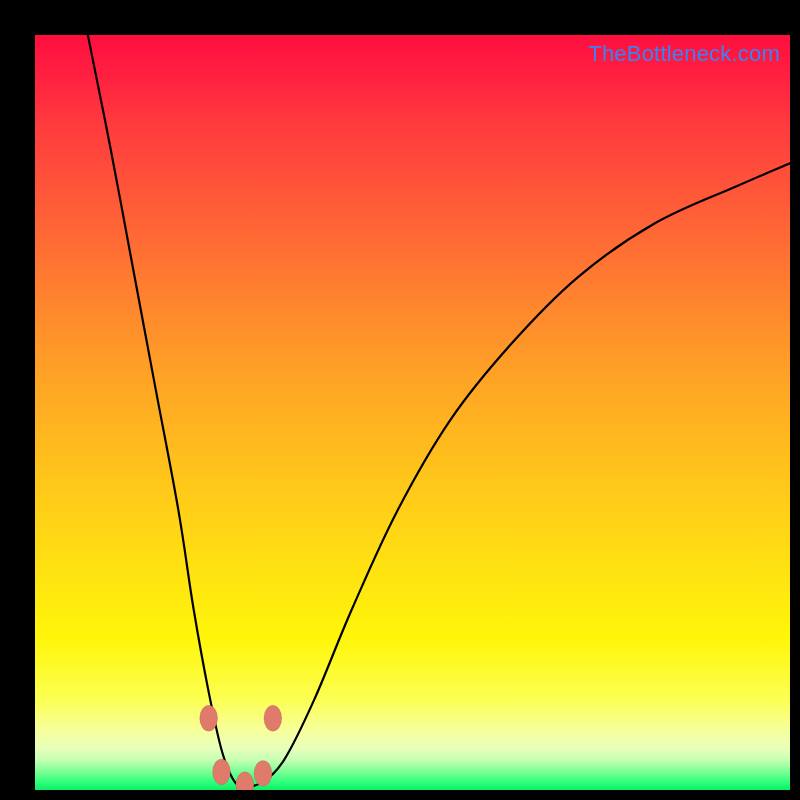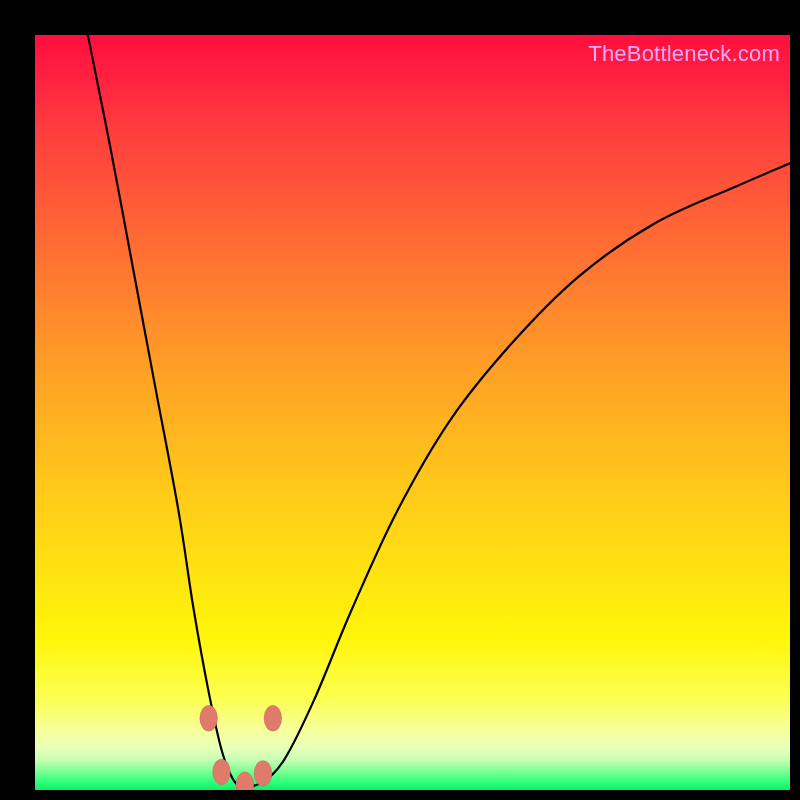--- a/index.html
+++ b/index.html
@@ -46,21 +46,21 @@
       #c6ffb3 96%,
       #7dff95 97.5%,
       #2dff7a 99%,
       #0af064 100%
     );
   }
   .watermark {
     position: absolute;
     top: 6px;
     right: 10px;
-    color: #f0abfc;
+    color: #3b82f6;
     font-size: 22px;
     font-weight: 500;
     letter-spacing: 0.2px;
     pointer-events: none;
     user-select: none;
     text-align: center;
   }
   svg.curve {
     position: absolute;
     left: 0; top: 0;

